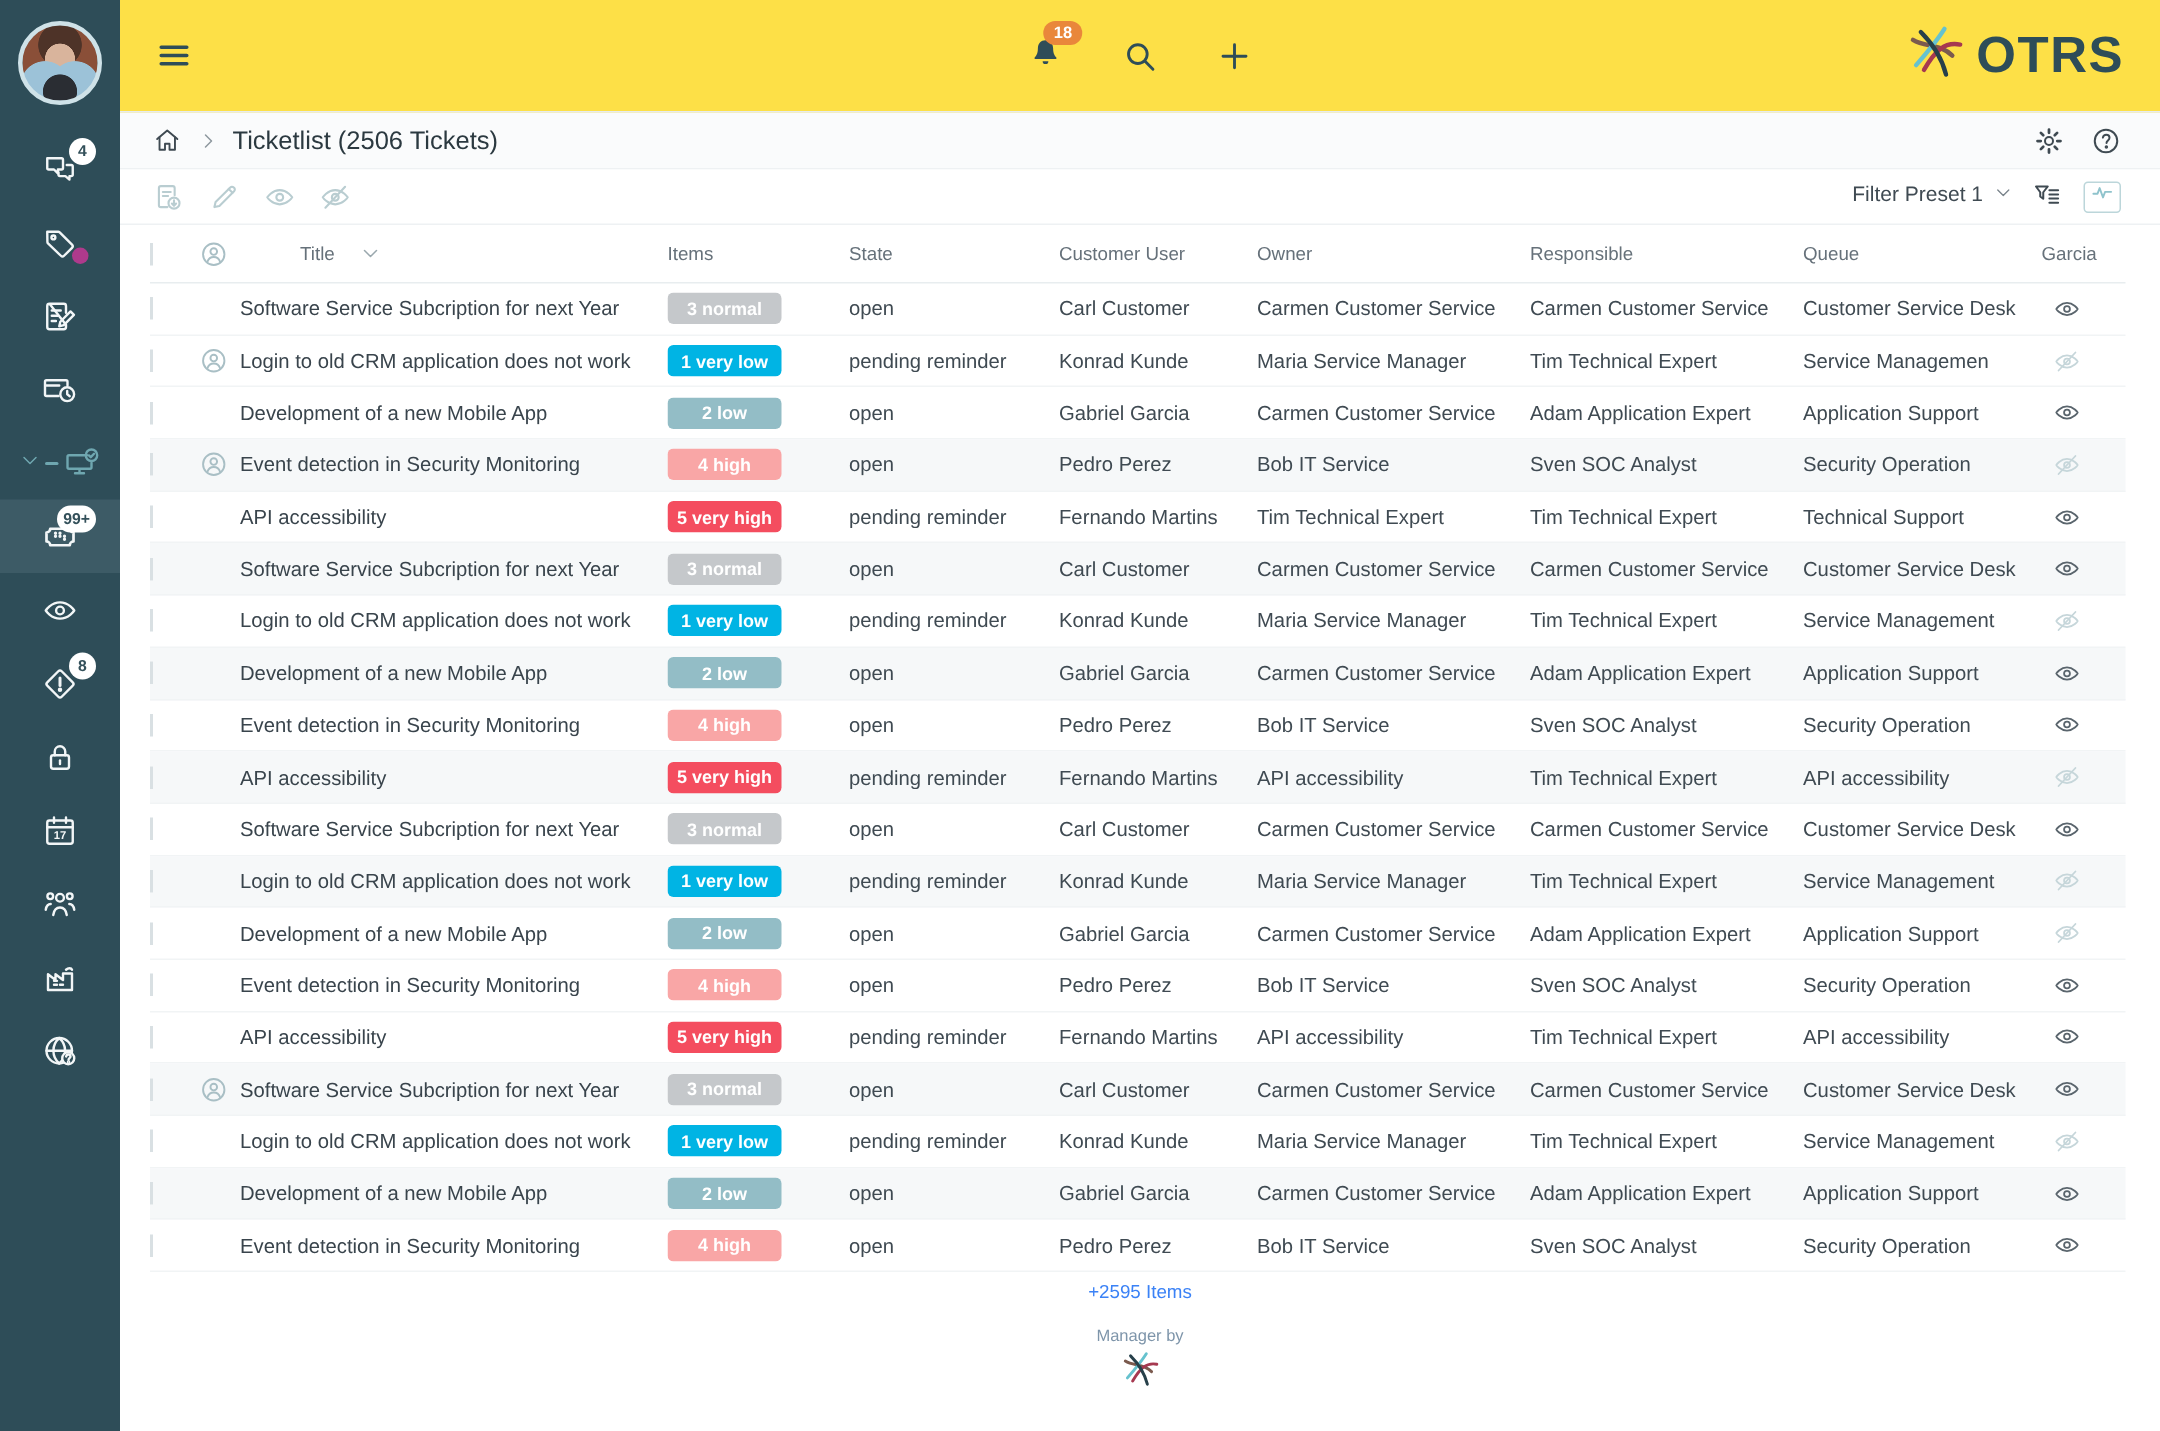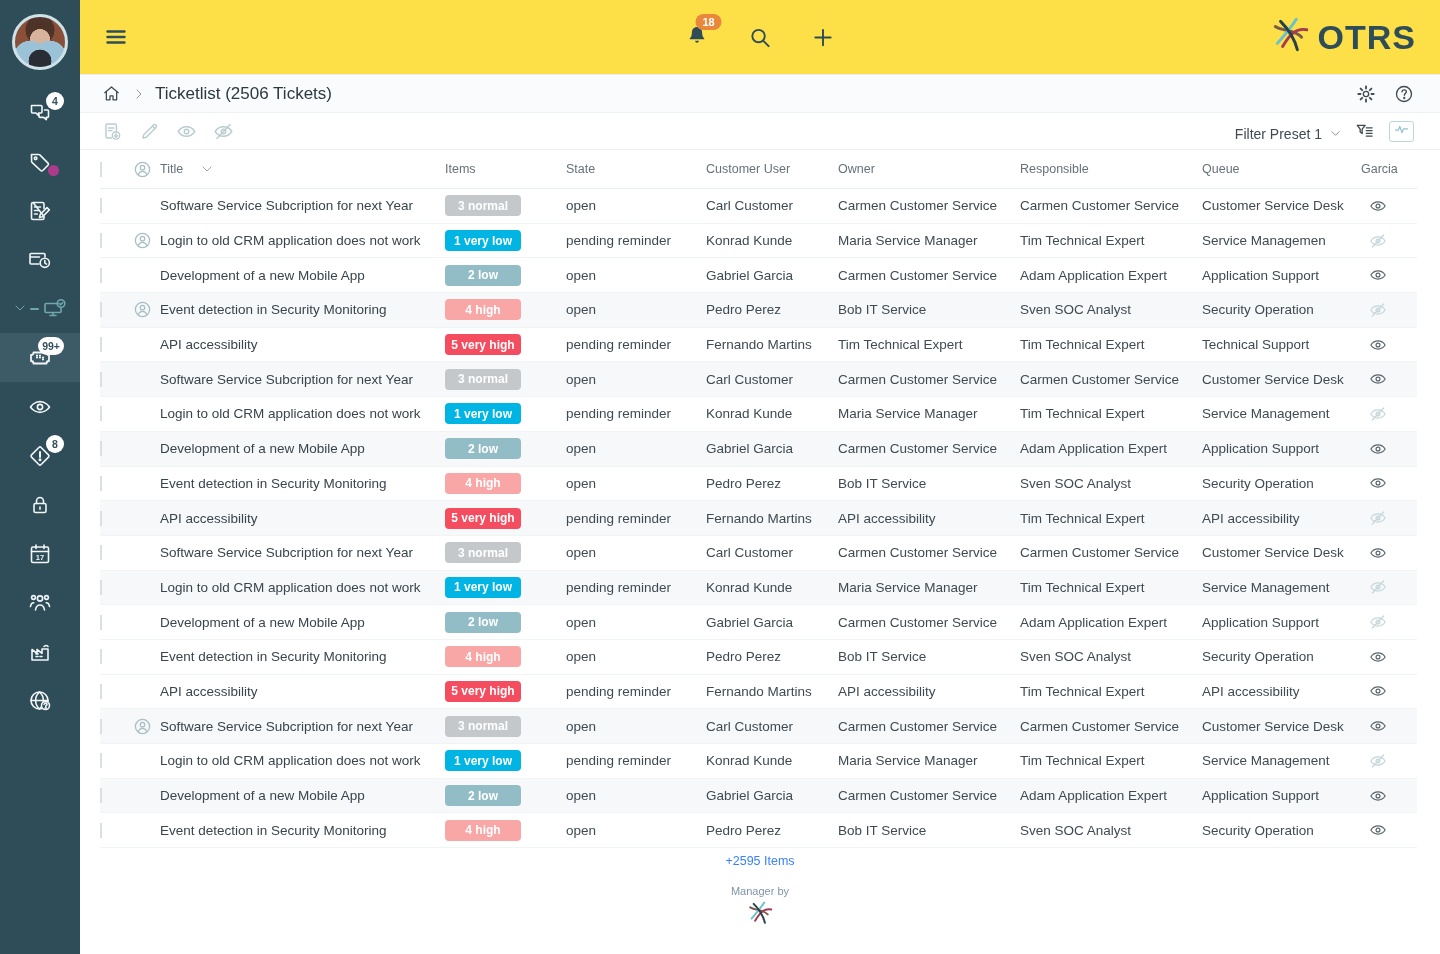--- a/index.html
+++ b/index.html
@@ -61,38 +61,38 @@
   .crumb-title { font-size:17px; color:#2b3940; }
   .crumb-actions { margin-left:auto; display:flex; gap:18px; color:#3f4a52; }
   .crumb-actions .c-icon { display:flex; cursor:pointer; }
   .crumb-actions svg { width:20px; height:20px; }
 
   .toolbar-row { height:37px; background:#fff; border-bottom:1px solid #eef1f3;
     display:flex; align-items:center; padding:0 26px 0 22px; }
   .bulk-icons { display:flex; gap:16px; color:#b9cdd1; }
   .bulk-icons .t-icon { display:flex; cursor:pointer; }
   .bulk-icons svg { width:21px; height:21px; }
-  .toolbar-right { margin-left:auto; display:flex; align-items:flex-end; gap:14px; }
+  .toolbar-right { margin-left:auto; display:flex; align-items:flex-start; gap:14px; }
   .filter-preset { display:flex; align-items:center; gap:8px; cursor:pointer;
     font-size:14px; color:#3f4a52; }
   .filter-preset svg { width:11px; height:11px; color:#7d878e; }
   .funnel-icon { color:#3f4a52; display:flex; cursor:pointer; }
   .funnel-icon svg { width:20px; height:20px; }
   .pulse-box { width:25px; height:21px; border:1px solid #bcd6da; border-radius:3px;
     color:#8fc3cc; display:flex; align-items:center; justify-content:center; cursor:pointer; }
   .pulse-box svg { width:15px; height:15px; }
 
   
   .table-wrap { padding:0 23px 0 20px; }
   .grid-row { display:grid;
     grid-template-columns:33px 27px 285px 121px 140px 132px 182px 182px 159px 56px;
     align-items:center; }
   .thead { height:39px; border-bottom:1px solid #e8edef; }
   .th { font-size:12.5px; color:#66717a; }
-  .th-title { display:flex; align-items:center; gap:18px; cursor:pointer; }
+  .th-title { display:flex; align-items:center; gap:18px; cursor:pointer;margin-left:40px; }
   .th-title svg { width:12px; height:12px; color:#9aa8ae; }
   .tbody .grid-row { height:34.7px; border-bottom:1px solid #f1f4f5; cursor:pointer; }
   .tbody .grid-row.striped { background:#f6f8f9; }
   .cell { font-size:13.5px; color:#3f4a52; white-space:nowrap; overflow:hidden; }
   .cell.title { color:#39444c; }
   .checkbox { width:15px; height:15px; border:1px solid #d9e0e3; border-radius:4px;
     background:#fcfdfd; cursor:pointer; }
   .person-cell { display:flex; color:#a9bfc5; }
   .person-cell svg { width:19px; height:19px; }
   .prio-badge { width:76px; height:21px; border-radius:4px; color:#fff; font-size:12px;

